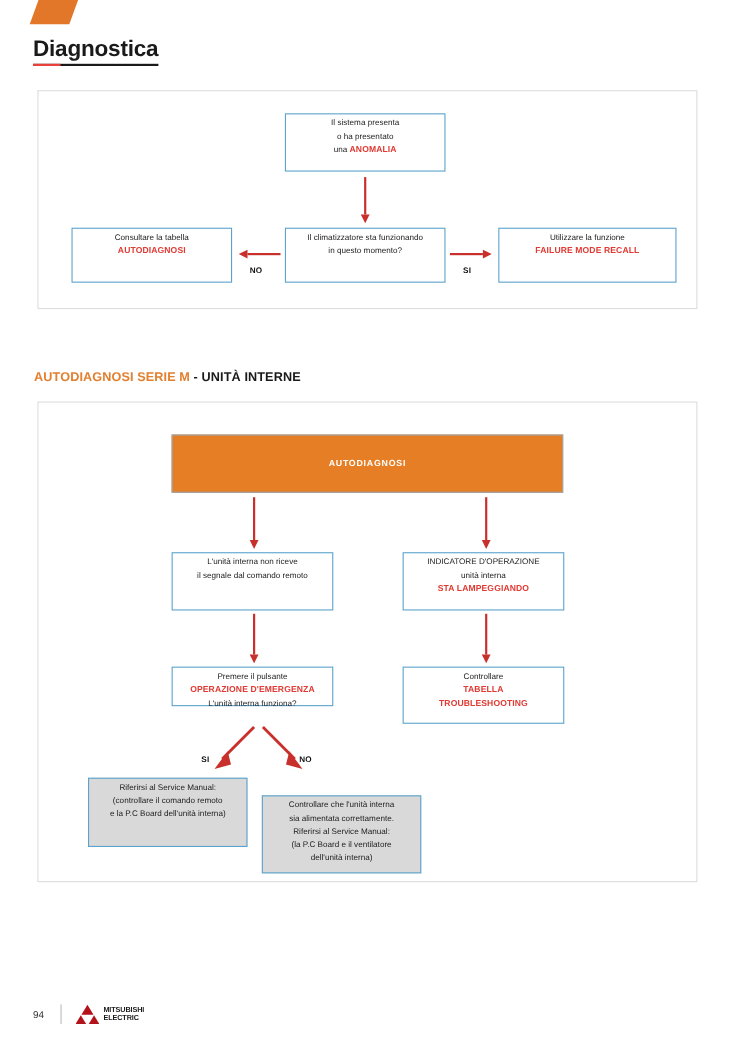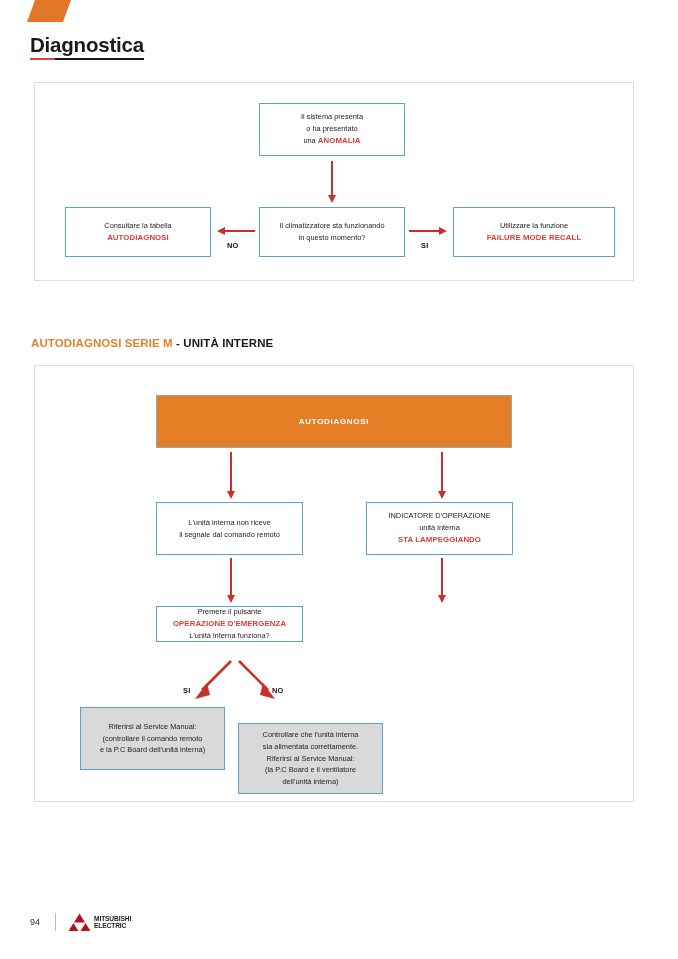--- a/index.html
+++ b/index.html
@@ -55,21 +55,20 @@
   #panel-2 { left: 34px; top: 365px; width: 600px; height: 437px; }
 
   
   .fbox {
     position: absolute;
     border: 1.4px solid #5ba3cc;
     background: #ffffff;
     display: flex;
     flex-direction: column;
     align-items: center;
-    justify-content: center;
     text-align: center;
     font-size: 7.4px;
     line-height: 1.62;
     color: #222222;
     padding: 2px 4px;
   }
   .fbox.grey { background: #d9d9d9; }
   .fbox .em {
     color: #e03a33;
     font-weight: bold;
@@ -258,20 +257,25 @@
     <span class="shaft" style="height:37px;"></span>
     <span class="head"></span>
   </div>
 
   <div class="fbox" style="left:121px; top:240px; width:147px; height:36px;">
     <span class="ln">Premere il pulsante</span>
     <span class="ln em">OPERAZIONE D'EMERGENZA</span>
     <span class="ln">L'unità interna funziona?</span>
   </div>
 
+  <div class="fbox" style="left:331px; top:240px; width:147px; height:52px;">
+    <span class="ln">Controllare</span>
+    <span class="ln em">TABELLA</span>
+    <span class="ln em">TROUBLESHOOTING</span>
+  </div>
 
   <svg class="arrow-diag" style="left:150px; top:293px;" width="60" height="44" viewBox="0 0 60 44">
     <line x1="46" y1="2" x2="17" y2="31" stroke="#c8302c" stroke-width="2.6"></line>
     <polygon points="10,40 22,24 25,36" fill="#c8302c"></polygon>
   </svg>
   <div class="branch-label" style="left:148px; top:320px;">SI</div>
 
   <svg class="arrow-diag" style="left:196px; top:293px;" width="60" height="44" viewBox="0 0 60 44">
     <line x1="8" y1="2" x2="37" y2="31" stroke="#c8302c" stroke-width="2.6"></line>
     <polygon points="44,40 32,24 29,36" fill="#c8302c"></polygon>

